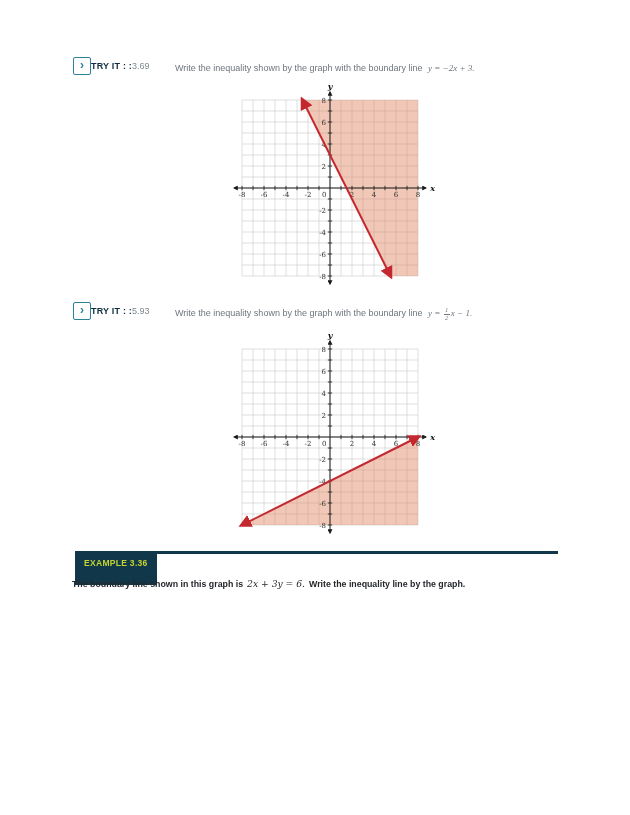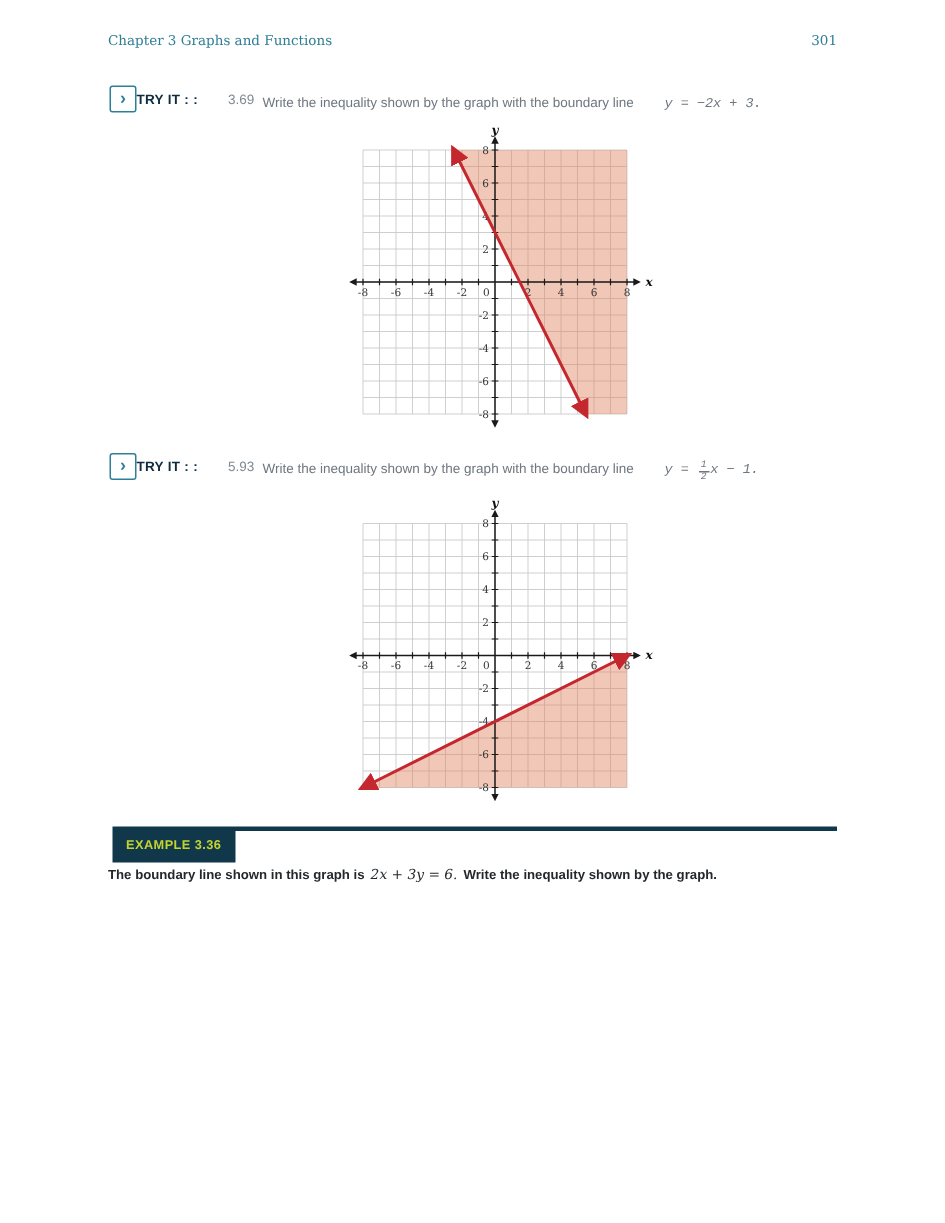--- a/index.html
+++ b/index.html
@@ -10,53 +10,49 @@
           justify-content:space-between;font-family:"DejaVu Serif",serif;
           font-size:9px;color:#2f7e96;}
 
   .tryit{position:absolute;left:73px;display:flex;align-items:flex-start;}
   .chev{width:16px;height:16px;border:1.4px solid #2e8099;border-radius:2px;
         display:flex;align-items:center;justify-content:center;
         color:#2e8099;font-weight:bold;font-size:12px;line-height:1;cursor:pointer;}
   .chev-glyph{transform:translateY(-1px);}
   .tryit-label{margin-top:4px;font-size:9px;font-weight:bold;
                color:#0e2c3f;letter-spacing:.2px;}
-  .tryit-num{margin-left:20px;margin-top:4px;font-size:9px;color:#7e8a92;}
+  .tryit-num{margin-left:0;margin-top:4px;font-size:9px;color:#7e8a92;}
 
   .prompt{position:absolute;left:175px;font-size:9px;color:#6e767e;white-space:nowrap;}
-  .math{font-family:Liberation Mono, monospace;font-style:italic;margin-left:18px;}
+  .math{font-family:Liberation Serif, serif;font-style:italic;margin-left:3px;}
   .frac{display:inline-block;text-align:center;font-size:6.5px;line-height:1.05;
         vertical-align:-0.55em;margin:0 1px;}
   .frac .num{display:block;border-bottom:.8px solid currentColor;padding:0 1.5px;}
   .frac .den{display:block;}
 
   .graph{position:absolute;left:225px;width:210px;height:205px;}
   .graph svg{overflow:visible;}
   .tick{font:7px "DejaVu Serif",serif;fill:#333;}
   .axisname{font:italic bold 8px "DejaVu Serif",serif;fill:#111;}
 
   .example-rule{position:absolute;left:75px;top:551px;width:483px;height:3px;
                 background:#11384a;}
   .example-badge{position:absolute;left:75px;top:554px;background:#11384a;
                  color:#c3d431;font-weight:bold;font-size:8.5px;
-                 letter-spacing:.3px;padding:4px 9px 7px;}
+                 letter-spacing:.3px;padding:4px 9px 17px;}
   .example-text{position:absolute;left:72px;top:578px;width:500px;font-size:8.8px;
                 font-weight:bold;color:#24282c;white-space:nowrap;}
   .ex-math{font-family:"DejaVu Serif",serif;font-style:italic;font-weight:normal;
            font-size:9.2px;margin:0 4px;}
 </style>
 </head>
 <body>
 
 <div class="page">
 
-  <div class="header">
-    <span>Chapter 3 Graphs and Functions</span>
-    <span>301</span>
-  </div>
 
   <div class="tryit" style="top:57px;">
     <div class="chev">
       <span class="chev-glyph">›</span>
     </div>
     <span class="tryit-label">TRY IT : :</span>
     <span class="tryit-num">3.69</span>
   </div>
   <div class="prompt" style="top:63px;">
     <span>Write the inequality shown by the graph with the boundary line</span>
@@ -150,16 +146,16 @@
         <text x="101" y="17.5" text-anchor="end" class="tick">8</text>
         <text x="207.7" y="105.5" text-anchor="middle" class="axisname">x</text>
         <text x="105" y="4.3" text-anchor="middle" class="axisname">y</text>
         <line x1="17" y1="191" x2="193" y2="103" stroke="#c4272e" stroke-width="2" marker-start="url(#ln1)" marker-end="url(#ln1)"></line>
       </svg>
   </div>
 
   <div class="example-rule"></div>
   <div class="example-badge">EXAMPLE 3.36</div>
   <div class="example-text">
-    <span>The boundary line shown in this graph is</span><span class="ex-math">2x + 3y = 6.</span><span>Write the inequality shown by the graph.</span>
+    <span>The boundary line shown in this graph is</span><span class="ex-math">2x + 3y = 6.</span><span>Write the inequality line by the graph.</span>
   </div>
 
 </div>
 
 </body></html>

